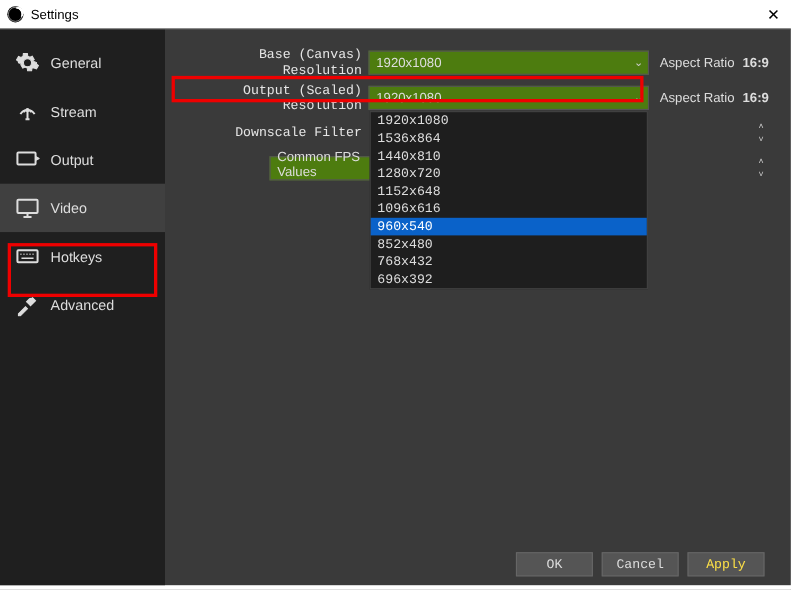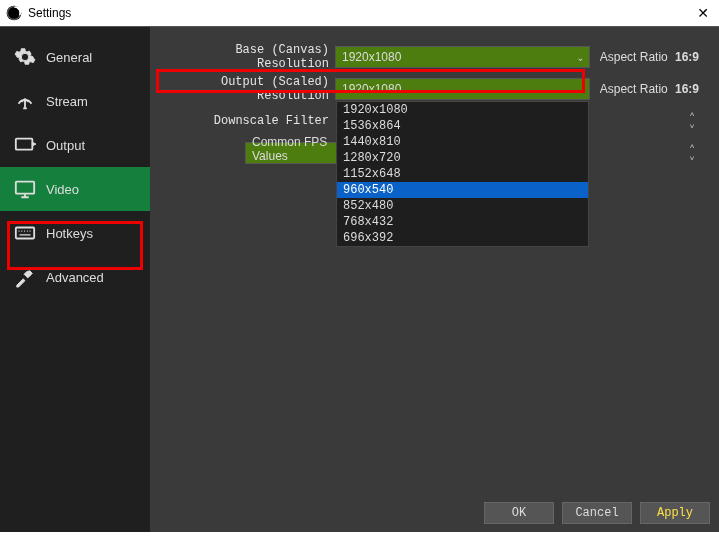--- a/index.html
+++ b/index.html
@@ -19,21 +19,21 @@
   }
   .sidebar {
     width: 150px; background: #1f1f1f; display: flex; flex-direction: column;
     padding: 8px 0;
   }
   .sidebar-item {
     display: flex; align-items: center; gap: 10px;
     padding: 10px 14px; font-size: 13px; color: #ddd; cursor: pointer;
     min-height: 44px;
   }
-  .sidebar-item.active { background: #15803d; }
+  .sidebar-item.active { background: #404040; }
   .sidebar-icon { width: 22px; height: 22px; display: flex; align-items: center; justify-content: center; fill: #ddd; stroke: #ddd; }
   .content {
     flex: 1; position: relative; padding: 18px 20px 50px 10px; font-size: 12px;
   }
   .row {
     display: flex; align-items: center; margin-bottom: 8px; height: 24px;
   }
   .row-label {
     width: 175px; text-align: right; padding-right: 6px;
     font-family: "Courier New", monospace; font-size: 12px; color: #e5e5e5;
@@ -63,21 +63,21 @@
   }
   .dropdown-menu .opt.selected { background: #0a62c9; color: #fff; }
   .stepper {
     width: 14px; height: 20px; display: flex; flex-direction: column;
     justify-content: space-between; margin-left: 4px;
   }
   .stepper .arrow {
     font-size: 8px; line-height: 8px; color: #ccc; text-align: center; cursor: pointer;
   }
   .footer {
-    position: absolute; bottom: 8px; right: 9px; display: flex; gap: 8px;
+    position: absolute; bottom: 8px; right: 24px; display: flex; gap: 8px;
   }
   .btn {
     min-width: 70px; height: 22px; background: #555; color: #ddd;
     border: 1px solid #666; font-size: 12px; display: flex;
     align-items: center; justify-content: center; cursor: pointer;
     font-family: "Courier New", monospace;
   }
   .btn.disabled { color: #fde047; cursor: default; }
   .hl-box {
     position: absolute; border: 3px solid #e00; pointer-events: none; z-index: 20;
@@ -176,20 +176,21 @@
       <div class="row-label">Output (Scaled) Resolution</div>
       <div class="dropdown" id="output-dd">
         <span>1920x1080</span>
         <span class="chev">⌄</span>
         <div class="dropdown-menu" id="output-menu">
             <div class="opt">1920x1080</div>
             <div class="opt">1536x864</div>
             <div class="opt">1440x810</div>
             <div class="opt">1280x720</div>
             <div class="opt">1152x648</div>
+            <div class="opt">1096x616</div>
             <div class="opt selected">960x540</div>
             <div class="opt">852x480</div>
             <div class="opt">768x432</div>
             <div class="opt">696x392</div>
           </div>
       </div>
       <div class="aspect">
         <span>Aspect Ratio</span>
         <span class="ratio">16:9</span>
       </div>

